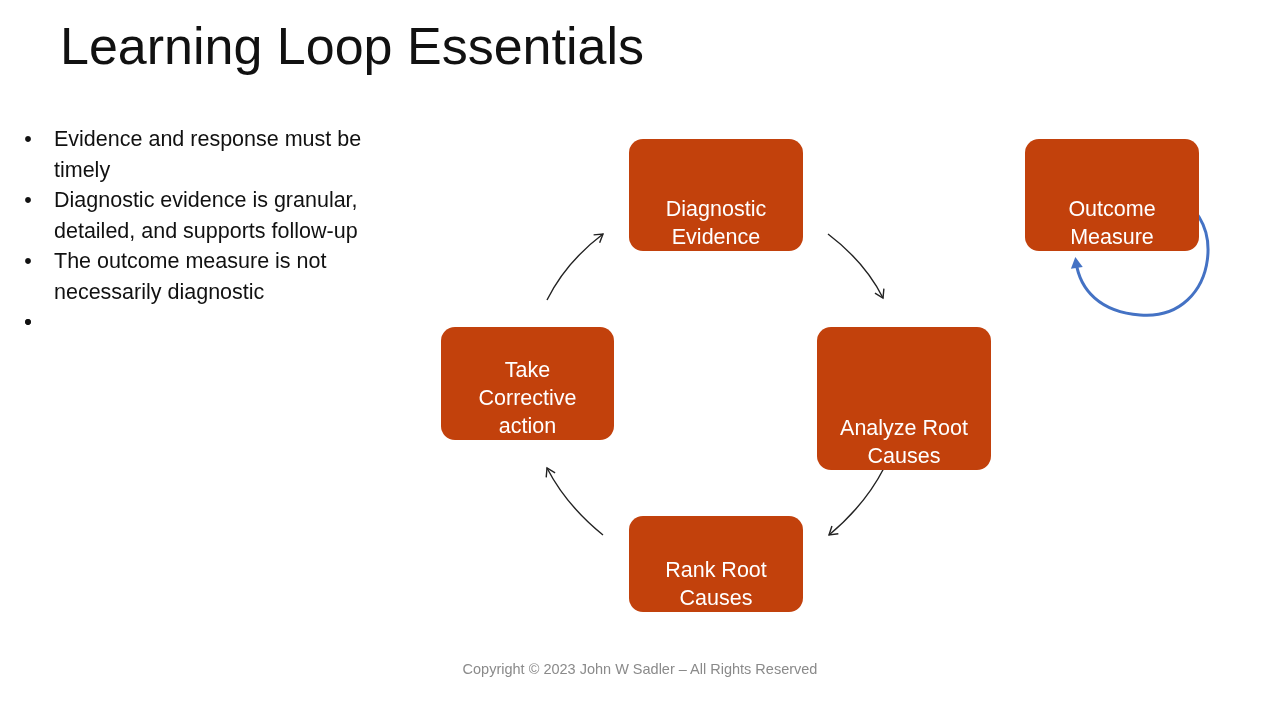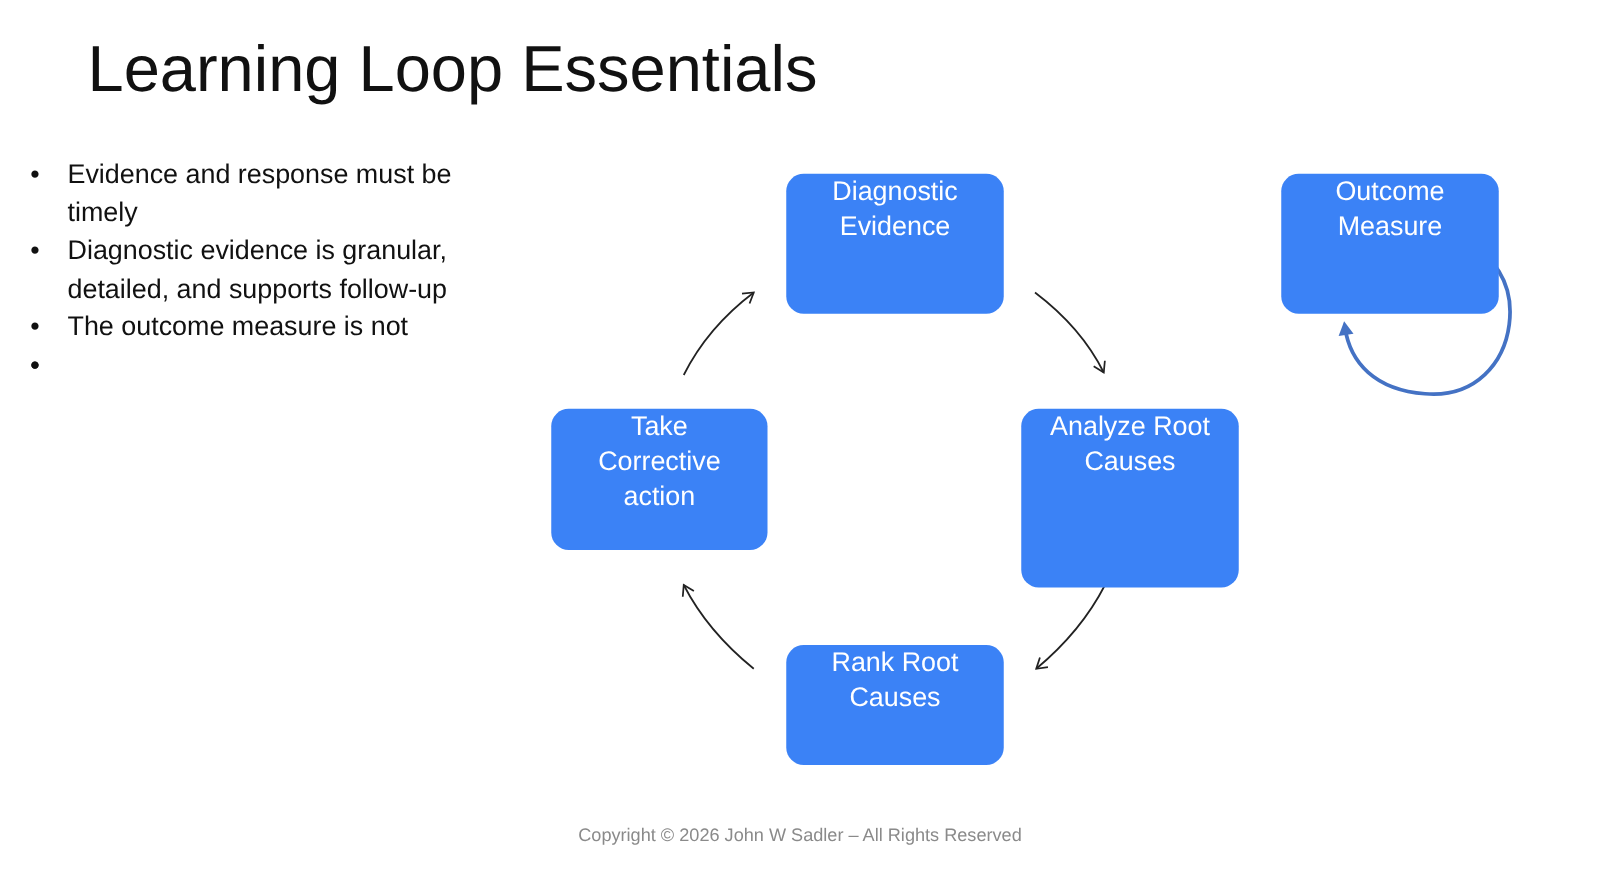--- a/index.html
+++ b/index.html
@@ -2,45 +2,45 @@
 <html><head>
 <meta charset="utf-8">
 <style>
   html, body { margin: 0; padding: 0; }
   body {
     width: 1280px; height: 704px; background: #ffffff; position: relative; overflow: hidden;
     font-family: "Liberation Sans", "DejaVu Sans", sans-serif; color: #000;
   }
   .title {
     position: absolute; left: 60px; top: 14px; font-size: 52px; font-weight: normal; color: #111;
-    letter-spacing: 0px; margin: 10px; line-height: 64px;
+    letter-spacing: 0px; margin: 0; line-height: 64px;
   }
   .bullets { position: absolute; left: 22px; top: 124px; width: 400px; list-style: none; margin: 0; padding: 0; }
   .bullets li { position: relative; padding-left: 32px; font-size: 21.5px; line-height: 30.5px; color: #111; }
   .bullets li .dot { position: absolute; left: 0; top: 0; width: 12px; text-align: center; }
   .box {
-    position: absolute; background: #3b82f6; border-radius: 14px; color: #fff;
-    display: flex; align-items: flex-start; justify-content: center; text-align: center;
+    position: absolute; background: #c2410c; border-radius: 14px; color: #fff;
+    display: flex; align-items: flex-end; justify-content: center; text-align: center;
     font-size: 21.5px; line-height: 28px; box-sizing: border-box; padding: 0 8px;
   }
   .box span { display: block; }
   #diagram-svg { position: absolute; left: 0; top: 0; width: 1280px; height: 704px; pointer-events: none; }
   .footer {
     position: absolute; left: 0; width: 1280px; top: 661px; text-align: center; font-size: 14.5px; color: #8a8a8a;
   }
 </style>
 </head>
 <body>
 
 <h1 class="title">Learning Loop Essentials</h1>
 
 <ul class="bullets">
   <li><span class="dot">•</span><span><span>Evidence and response must be</span><br><span>timely</span></span></li>
   <li><span class="dot">•</span><span><span>Diagnostic evidence is granular,</span><br><span>detailed, and supports follow-up</span></span></li>
-  <li><span class="dot">•</span><span><span>The outcome measure is not</span><br></span></li>
+  <li><span class="dot">•</span><span><span>The outcome measure is not</span><br><span>necessarily diagnostic</span></span></li>
   <li><span class="dot">•</span></li>
   <li><span class="dot">•</span><span><br></span></li>
 </ul>
 
 <svg id="diagram-svg" viewBox="0 0 1280 704">
   <defs>
     <marker id="arrow-black" markerWidth="12" markerHeight="12" refX="9" refY="6" orient="auto" markerUnits="userSpaceOnUse">
       <path d="M1,1 L9,6 L1,11" fill="none" stroke="#222" stroke-width="1.4"></path>
     </marker>
     <marker id="arrow-blue" markerWidth="14" markerHeight="14" refX="7" refY="7" orient="auto" markerUnits="userSpaceOnUse">
@@ -88,13 +88,13 @@
     </div>
 </div>
 
 <div class="box" style="left:1025px; top:139px; width:174px; height:112px;">
   <div>
       <span>Outcome</span>
       <span>Measure</span>
     </div>
 </div>
 
-<div class="footer">Copyright © 2026 John W Sadler – All Rights Reserved</div>
+<div class="footer">Copyright © 2023 John W Sadler – All Rights Reserved</div>
 
 </body></html>

